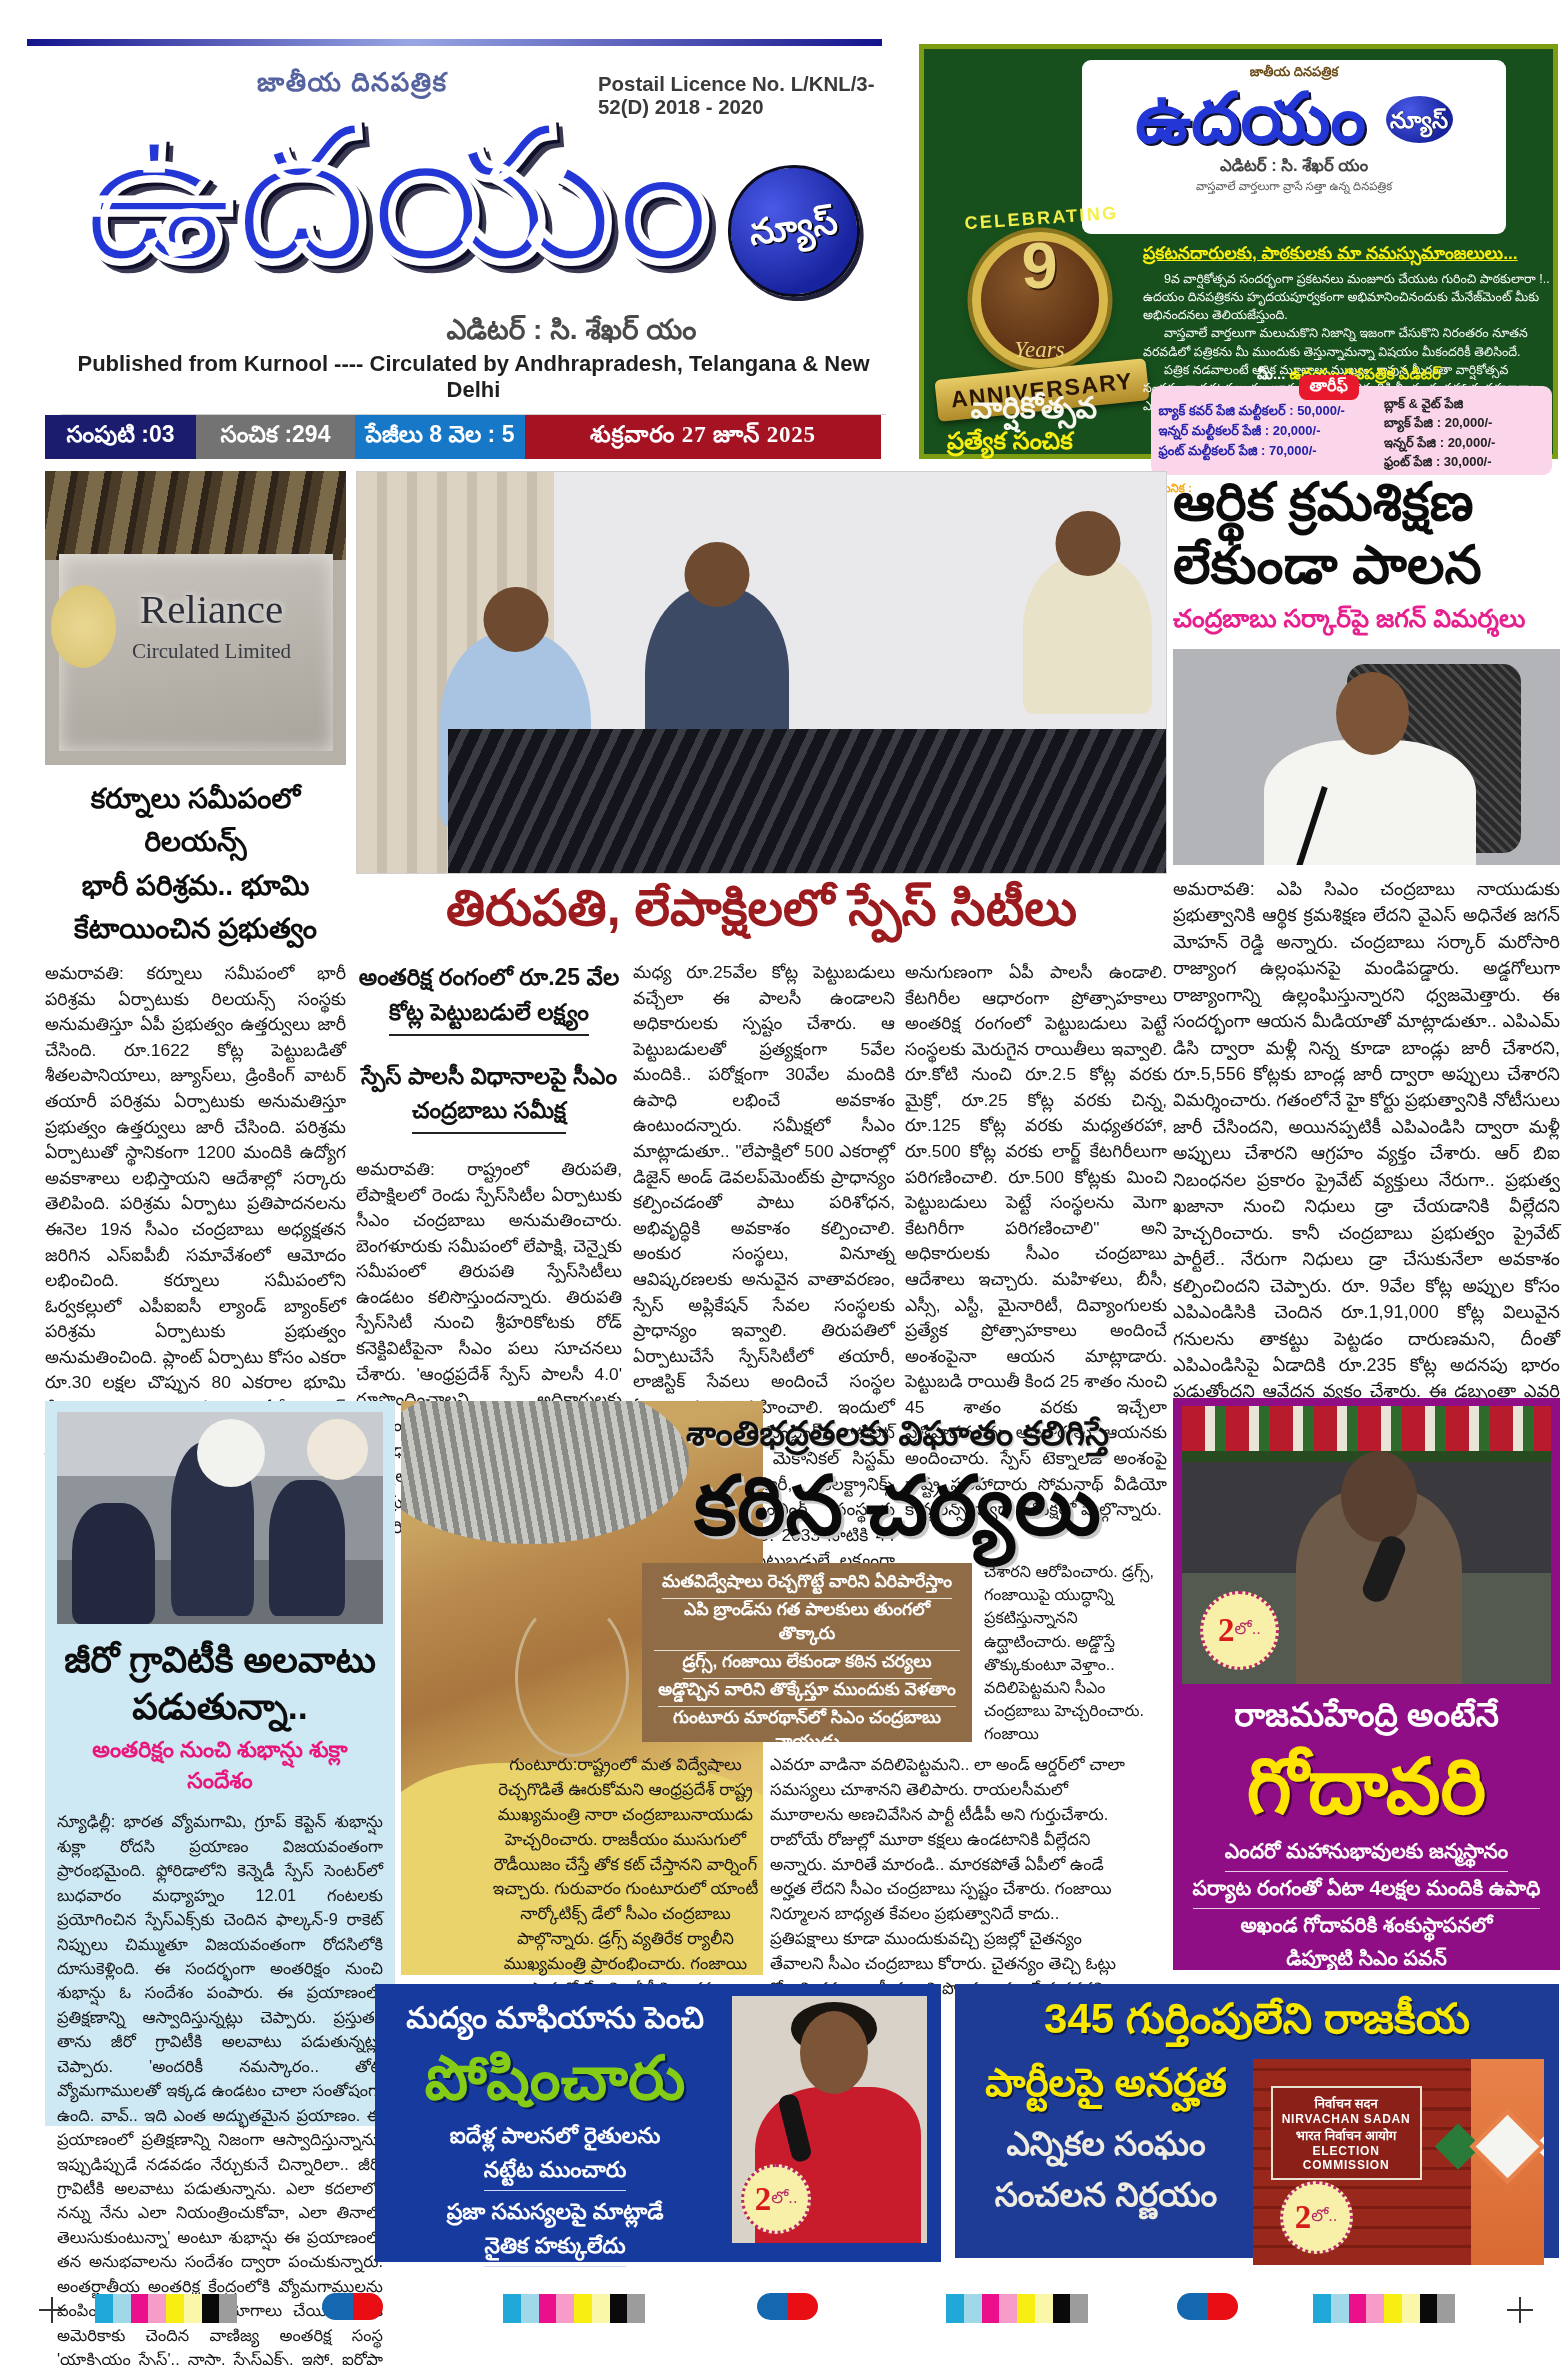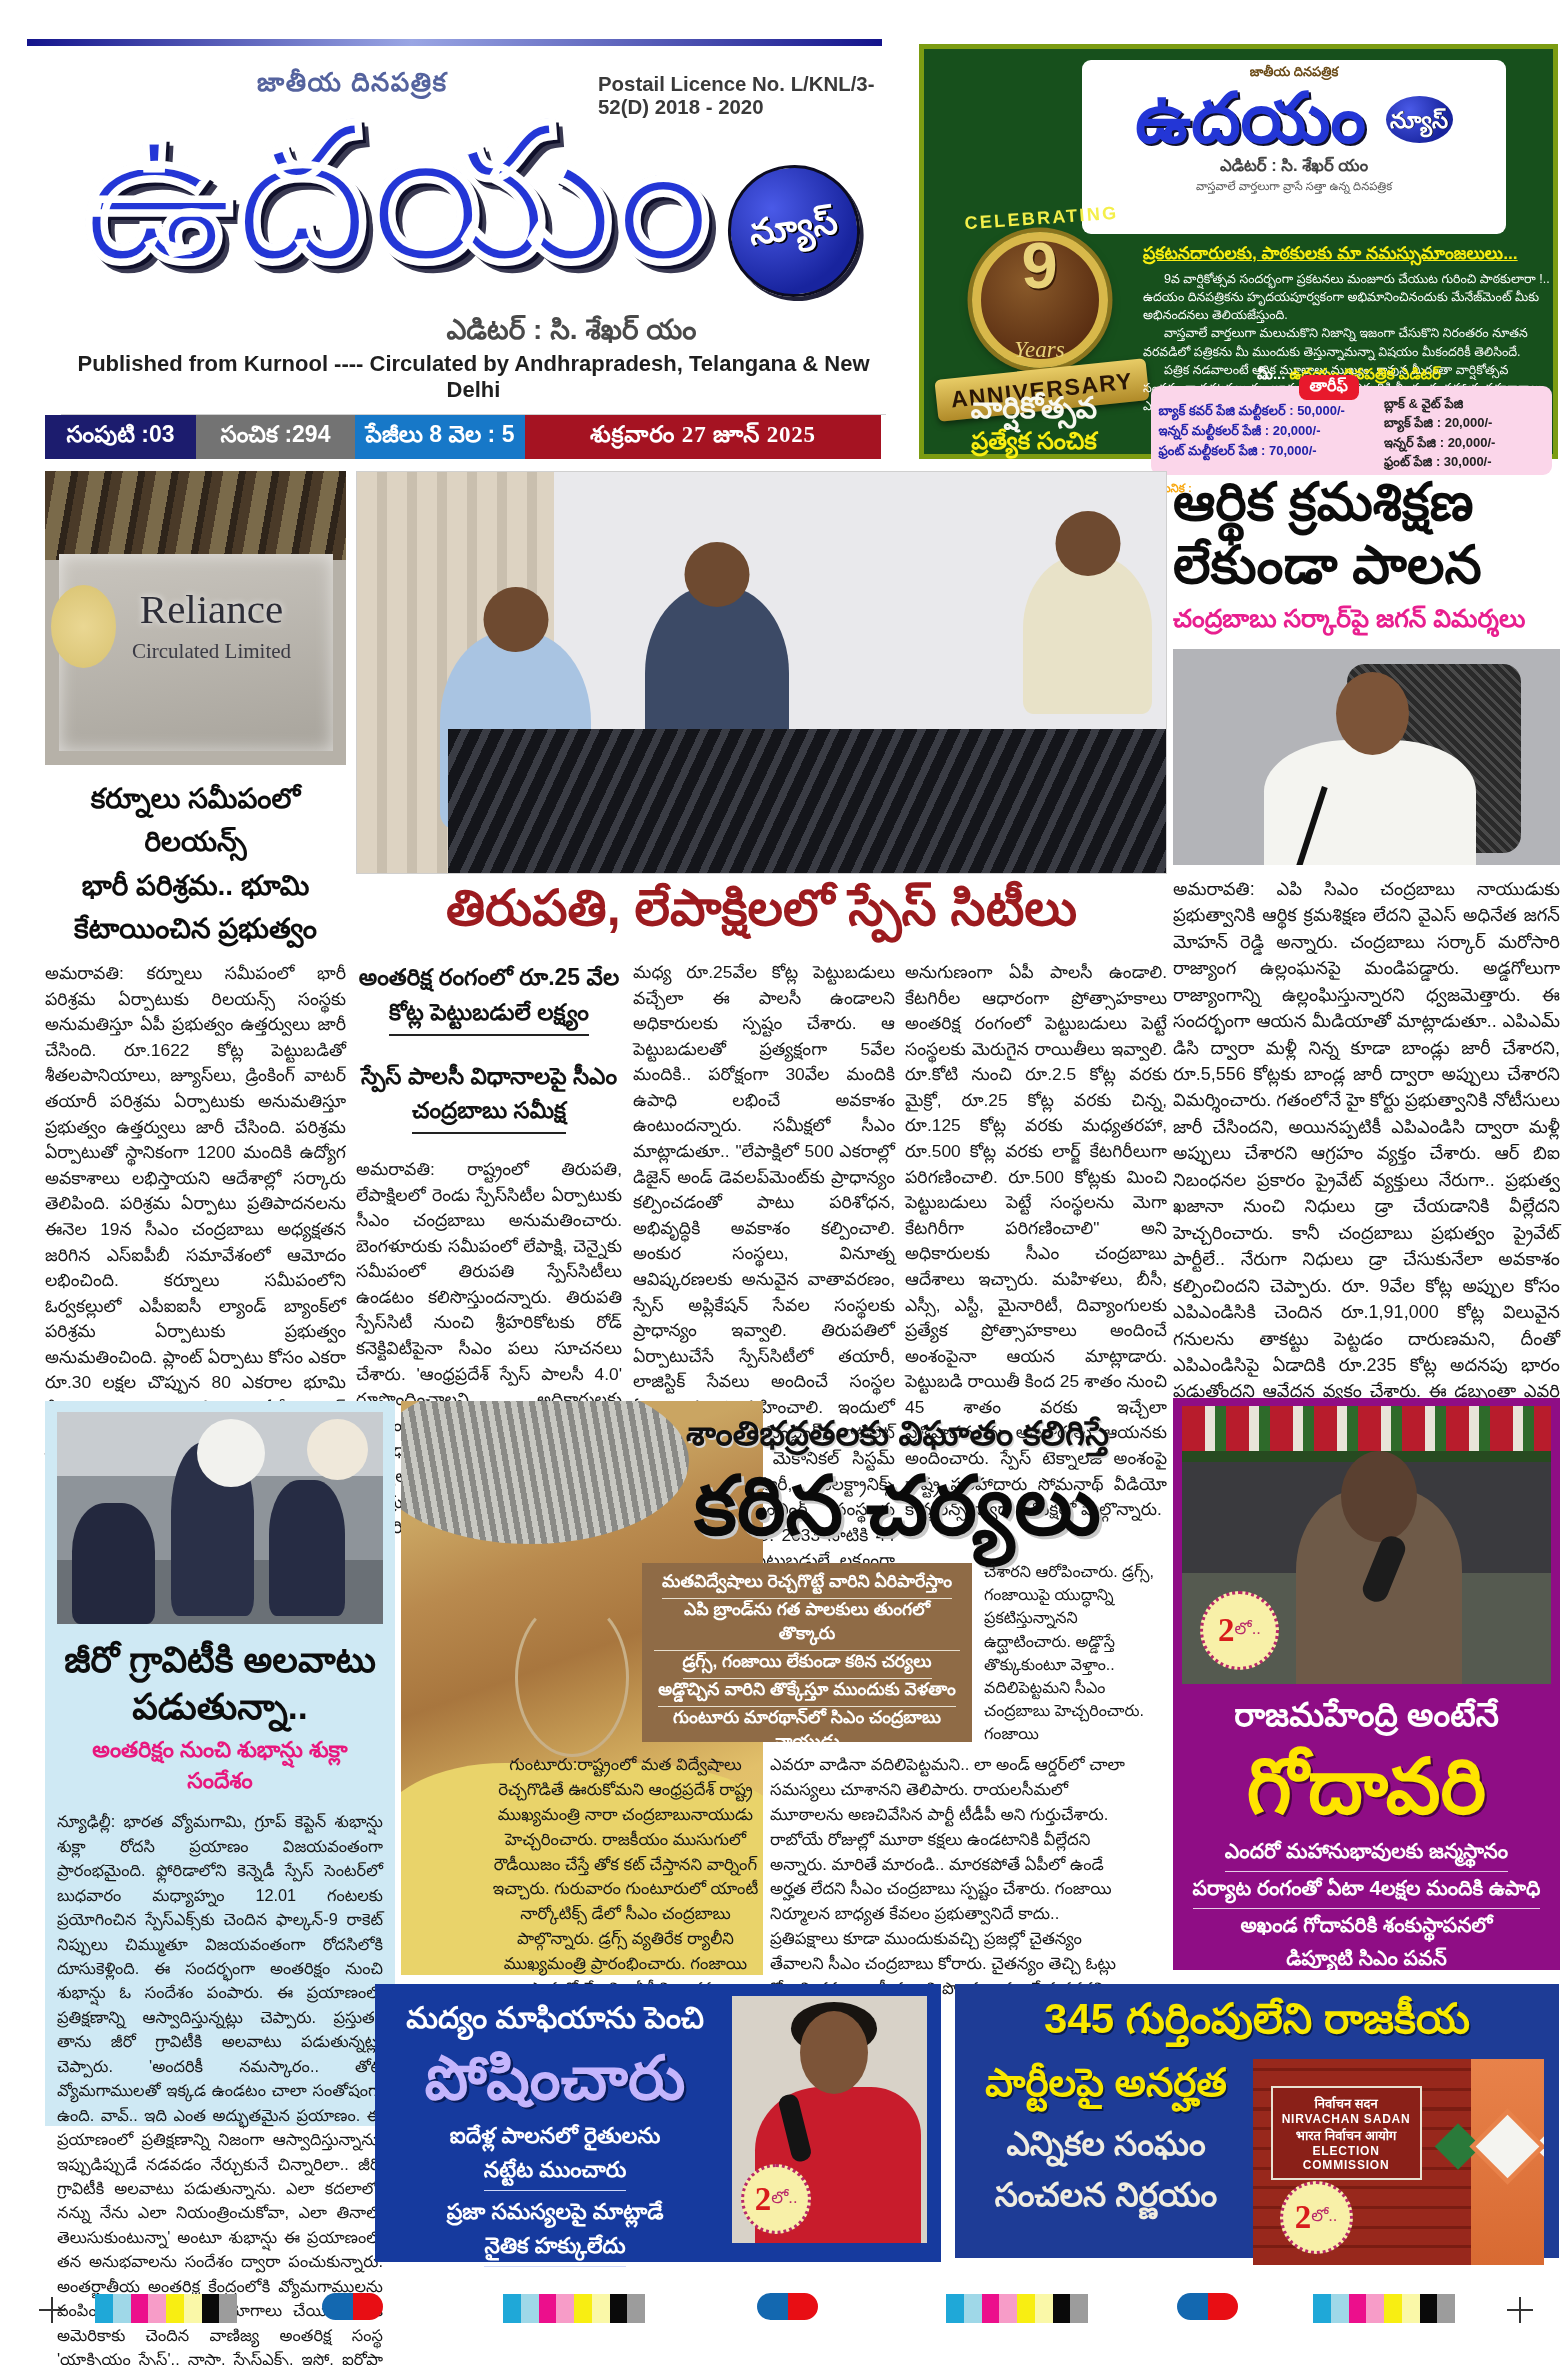--- a/index.html
+++ b/index.html
@@ -71,21 +71,21 @@
   .ad-greet { position:absolute; left:219px; top:194px; width:409px; color:#f8ee12;
               font-size:17.4px; font-weight:bold; text-decoration:underline; }
   .ad-paras { position:absolute; left:219px; top:221px; width:412px; font-size:12.5px;
               line-height:1.45; color:#fff; }
   .ad-paras p { text-indent:21px; }
   .ad-sign { position:absolute; left:219px; top:316px; width:412px; text-align:center;
              font-size:15px; font-weight:bold; color:#fff; }
   .ad-sign em { color:#f8ee12; font-style:normal; }
   .ad-left1 { position:absolute; left:23px; top:342px; width:174px; text-align:center;
               color:#f8f8f0; font-size:30px; font-weight:bold; }
-  .ad-left2 { position:absolute; left:23px; top:378px; width:174px; text-align:center;
+  .ad-left2 { position:absolute; left:23px; top:378px; width:174px; 
               color:#f8ee12; font-size:24px; font-weight:bold; }
   .ad-left3 { position:absolute; left:10.6px; top:420px; width:204px; text-align:center;
               color:#fff; font-size:16.6px; font-weight:bold; }
   .tariff { position:absolute; left:227px; top:337px; width:401px; height:0; }
   .tariff-box { position:absolute; left:0; top:0; width:401px; height:89px; background:#fbd6ea;
                 border-radius:9px; display:flex; padding:7.6px 6px 3px 7.6px; }
   .tariff-badge { position:absolute; left:148px; top:-10.6px; background:#e8192c; color:#fff;
                   font-size:16px; font-weight:bold; padding:1.5px 10.6px; border-radius:7.6px; }
   .tariff-l { width:227px; color:#2222aa; font-size:13px; font-weight:bold; line-height:1.55;
               padding-top:7.6px; }
@@ -219,21 +219,21 @@
            text-shadow:2.3px 2.3px 0 #4a0444; }
   .pw-subs { margin-top:4.5px; text-align:center; color:#fff; font-size:20.4px; font-weight:bold;
              line-height:1.65; }
   .pw-subs .u { display:inline-block; border-bottom:1.5px solid #e8d0e8; padding-bottom:2.3px; }
 
   
   .sharmila { position:absolute; left:375px; top:1984px; width:566px; height:278px;
               background:#163a9e; padding:12px 13.6px; display:flex; }
   .sh-left { width:333px; text-align:center; color:#fff; }
   .sh-l1 { font-size:30px; font-weight:bold; margin-top:4.5px; }
-  .sh-l2 { font-size:61px; font-weight:bold; color:#c4b5fd; line-height:1.2;
+  .sh-l2 { font-size:61px; font-weight:bold; color:#84cc16; line-height:1.2;
            text-shadow:2.3px 2.3px 0 #081c5a; }
   .sh-sub { font-size:22px; font-weight:bold; line-height:1.55; margin-top:4.5px; }
   .sh-sub .u { display:inline-block; border-bottom:1.5px solid #cfd8f8; padding-bottom:2.3px; }
   .sh-attr { font-size:19.7px; font-weight:bold; margin-top:9px; }
   .sh-photo { position:relative; margin-left:10.6px; width:195px; height:247px; background:#d8d2c8;
               overflow:hidden; }
   .sh-saree { position:absolute; left:23px; top:91px; width:166px; height:159px; border-radius:40% 30% 0 0;
               background:#c81c2c; }
   .sh-headc { position:absolute; left:68px; top:15px; width:68px; height:83px; border-radius:50%;
               background:#7c5438; }

